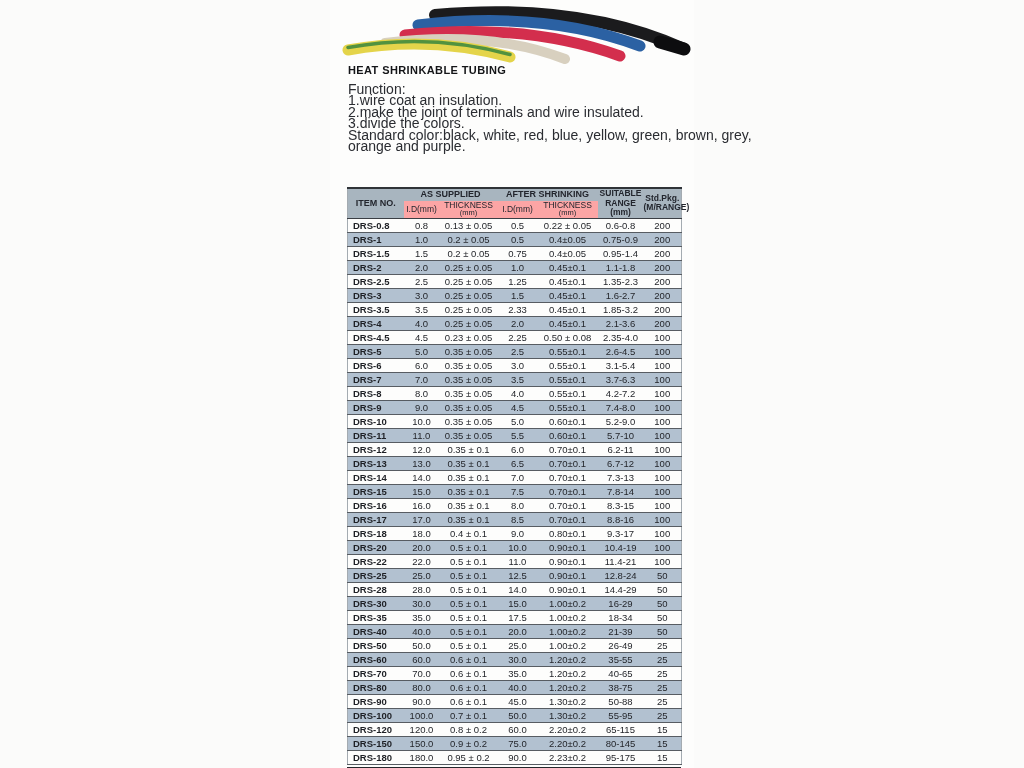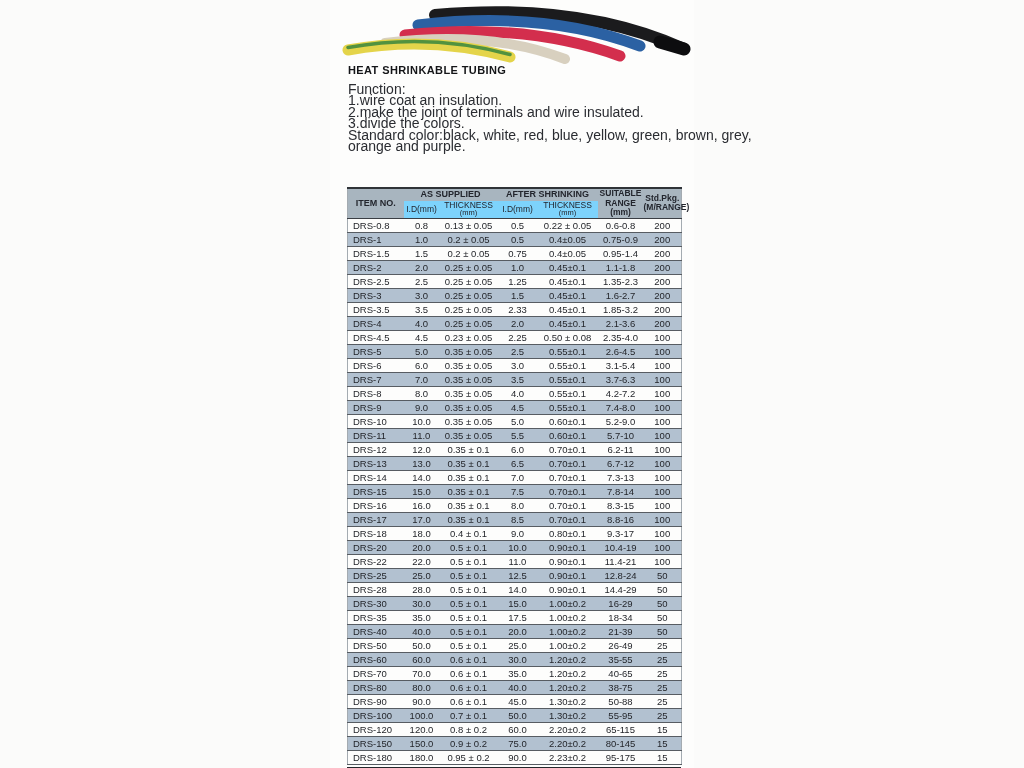--- a/index.html
+++ b/index.html
@@ -28,30 +28,30 @@
     border-top:2px solid #2f3338;
     border-left:1px solid #a4abb1;border-right:1px solid #a4abb1;
   }
   thead th{
     background:var(--header-bg,#a8b5bf);
     font-size:9px;font-weight:700;color:#23262e;
     padding:0;line-height:9.5px;vertical-align:middle;
   }
   thead tr.sub th{height:15px;font-weight:400;font-size:8.5px;}
   thead tr.grp th{height:12px;}
-  thead th.white-sub{background:#7dd3fc;}
+  thead th.white-sub{background:#fca5a5;}
   thead{border-bottom:1px solid #3a3e44;}
   .unit{display:block;font-size:7.5px;margin-top:-3px;font-weight:400;}
   .small-multi{font-size:8.5px;line-height:8.6px;font-weight:700;}
   tbody td{
     height:13px;font-size:9.5px;text-align:center;padding:0;
     color:#24262b;border-bottom:1px solid #575c62;
     white-space:nowrap;overflow:hidden;
   }
-  tbody td.item-col{text-align:left;padding-left:5px;font-weight:400;color:#1e2025;margin-left:37px;}
+  tbody td.item-col{text-align:left;padding-left:5px;font-weight:700;color:#1e2025;margin-left:37px;}
   tbody tr.alt td{background:var(--row-alt-bg,#b2c1d0);}
   .bottombar{width:334px;height:3px;background:#23262a;margin-top:2px;}
 </style>
 </head>
 <body>
 
 <div class="page">
 
   <div class="hero">
     <svg width="362" height="62" viewBox="0 0 362 62">

